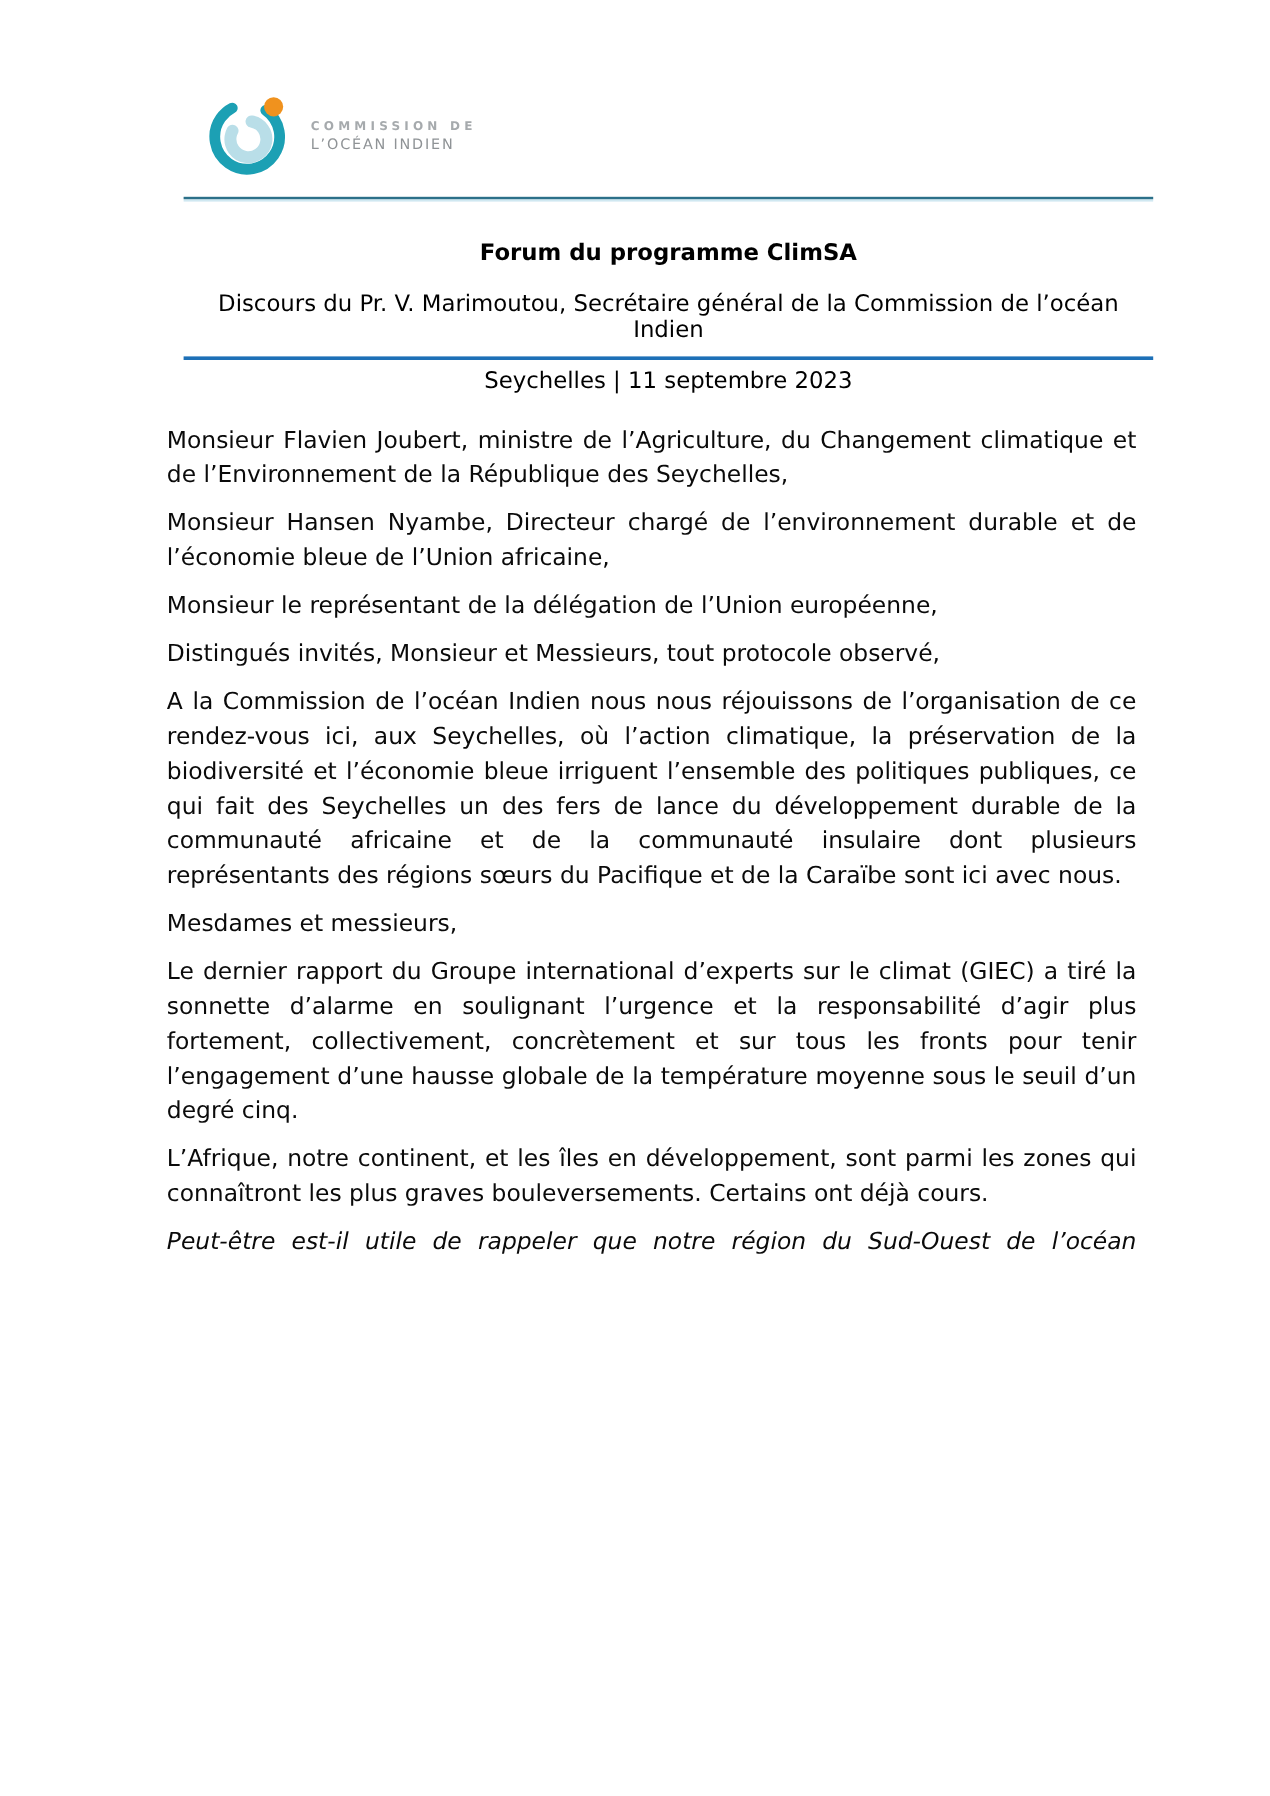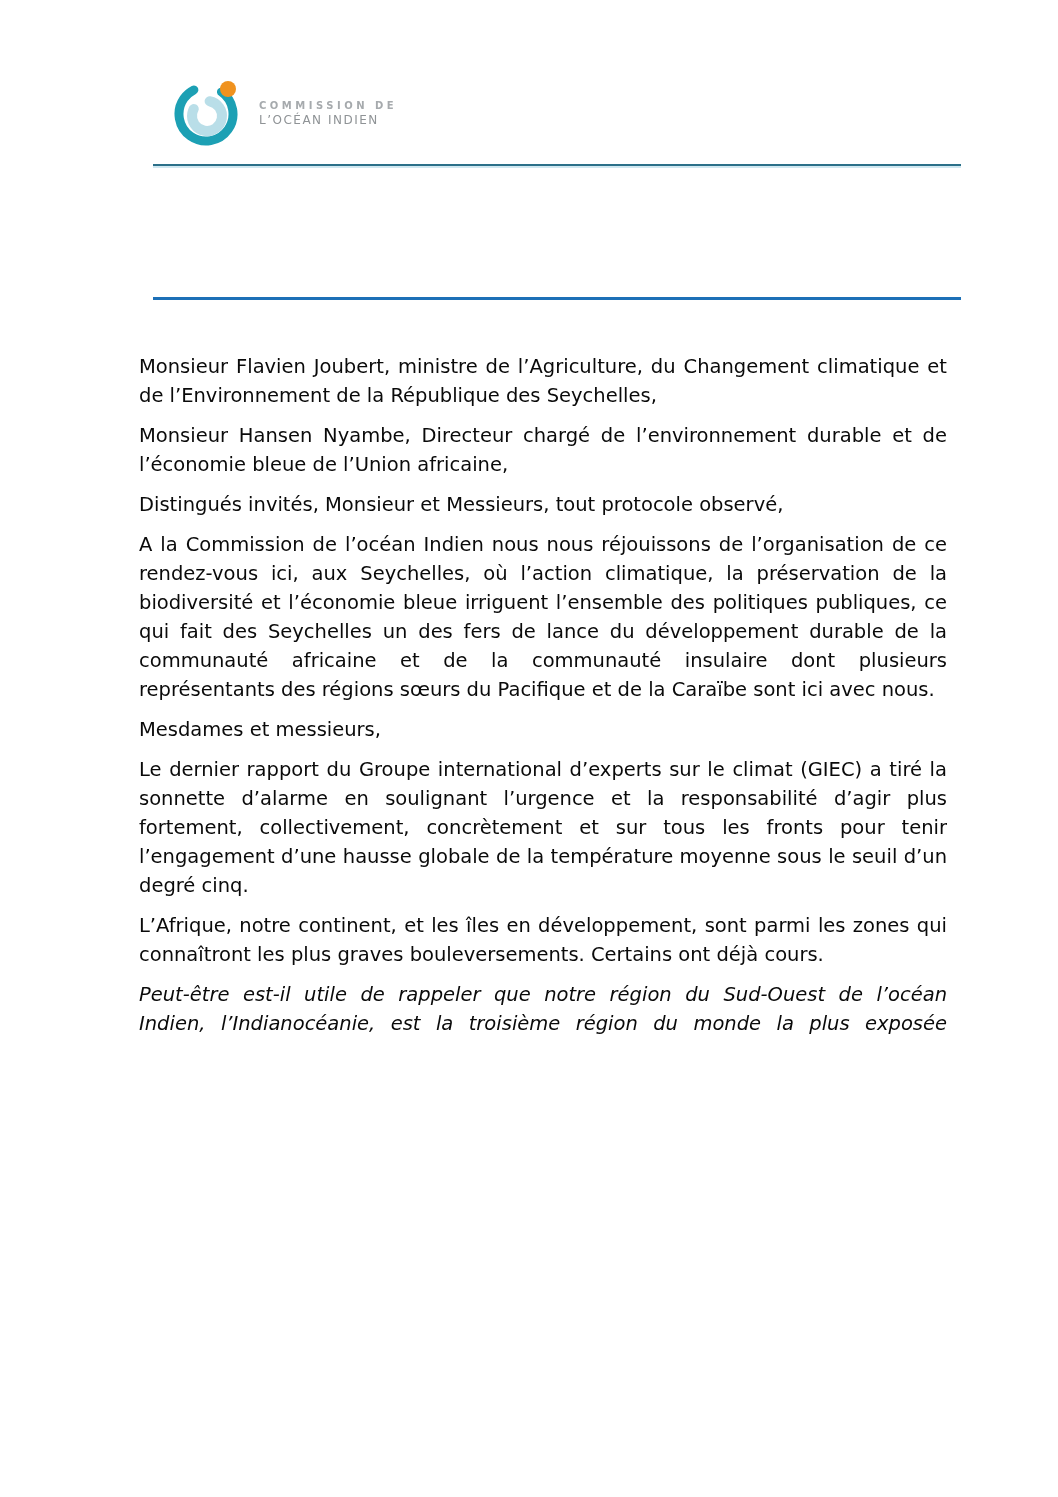--- a/index.html
+++ b/index.html
@@ -118,26 +118,32 @@
       </svg>
     </span>
     <span class="logo-text">
       <div class="org-top">COMMISSION DE</div>
       <div class="org-bottom">L’OCÉAN INDIEN</div>
     </span>
   </div>
 
   <div class="rule-top"></div>
 
+  <div class="doc-header">
+    <div class="title">Forum du programme ClimSA</div>
+    <div class="subtitle">Discours du Pr. V. Marimoutou, Secrétaire général de la Commission de l’océan Indien</div>
+    <div class="dateline">Seychelles | 11 septembre 2023</div>
+  </div>
 
   <div class="rule-header"></div>
 
   <div class="doc-body">
     <p>Monsieur Flavien Joubert, ministre de l’Agriculture, du Changement climatique et de l’Environnement de la République des Seychelles,</p>
     <p>Monsieur Hansen Nyambe, Directeur chargé de l’environnement durable et de l’économie bleue de l’Union africaine,</p>
+    <p>Monsieur le représentant de la délégation de l’Union européenne,</p>
     <p>Distingués invités, Monsieur et Messieurs, tout protocole observé,</p>
     <p>A la Commission de l’océan Indien nous nous réjouissons de l’organisation de ce rendez-vous ici, aux Seychelles, où l’action climatique, la préservation de la biodiversité et l’économie bleue irriguent l’ensemble des politiques publiques, ce qui fait des Seychelles un des fers de lance du développement durable de la communauté africaine et de la communauté insulaire dont plusieurs représentants des régions sœurs du Pacifique et de la Caraïbe sont ici avec nous.</p>
     <p>Mesdames et messieurs,</p>
     <p>Le dernier rapport du Groupe international d’experts sur le climat (GIEC) a tiré la sonnette d’alarme en soulignant l’urgence et la responsabilité d’agir plus fortement, collectivement, concrètement et sur tous les fronts pour tenir l’engagement d’une hausse globale de la température moyenne sous le seuil d’un degré cinq.</p>
     <p>L’Afrique, notre continent, et les îles en développement, sont parmi les zones qui connaîtront les plus graves bouleversements. Certains ont déjà cours.</p>
     <p>
       <span class="final-line justify-full">Peut-être est-il utile de rappeler que notre région du Sud-Ouest de l’océan</span>
       <span class="final-line justify-full underlined">Indien, l’Indianocéanie, est la troisième région du monde la plus exposée</span>
     </p>
   </div>

